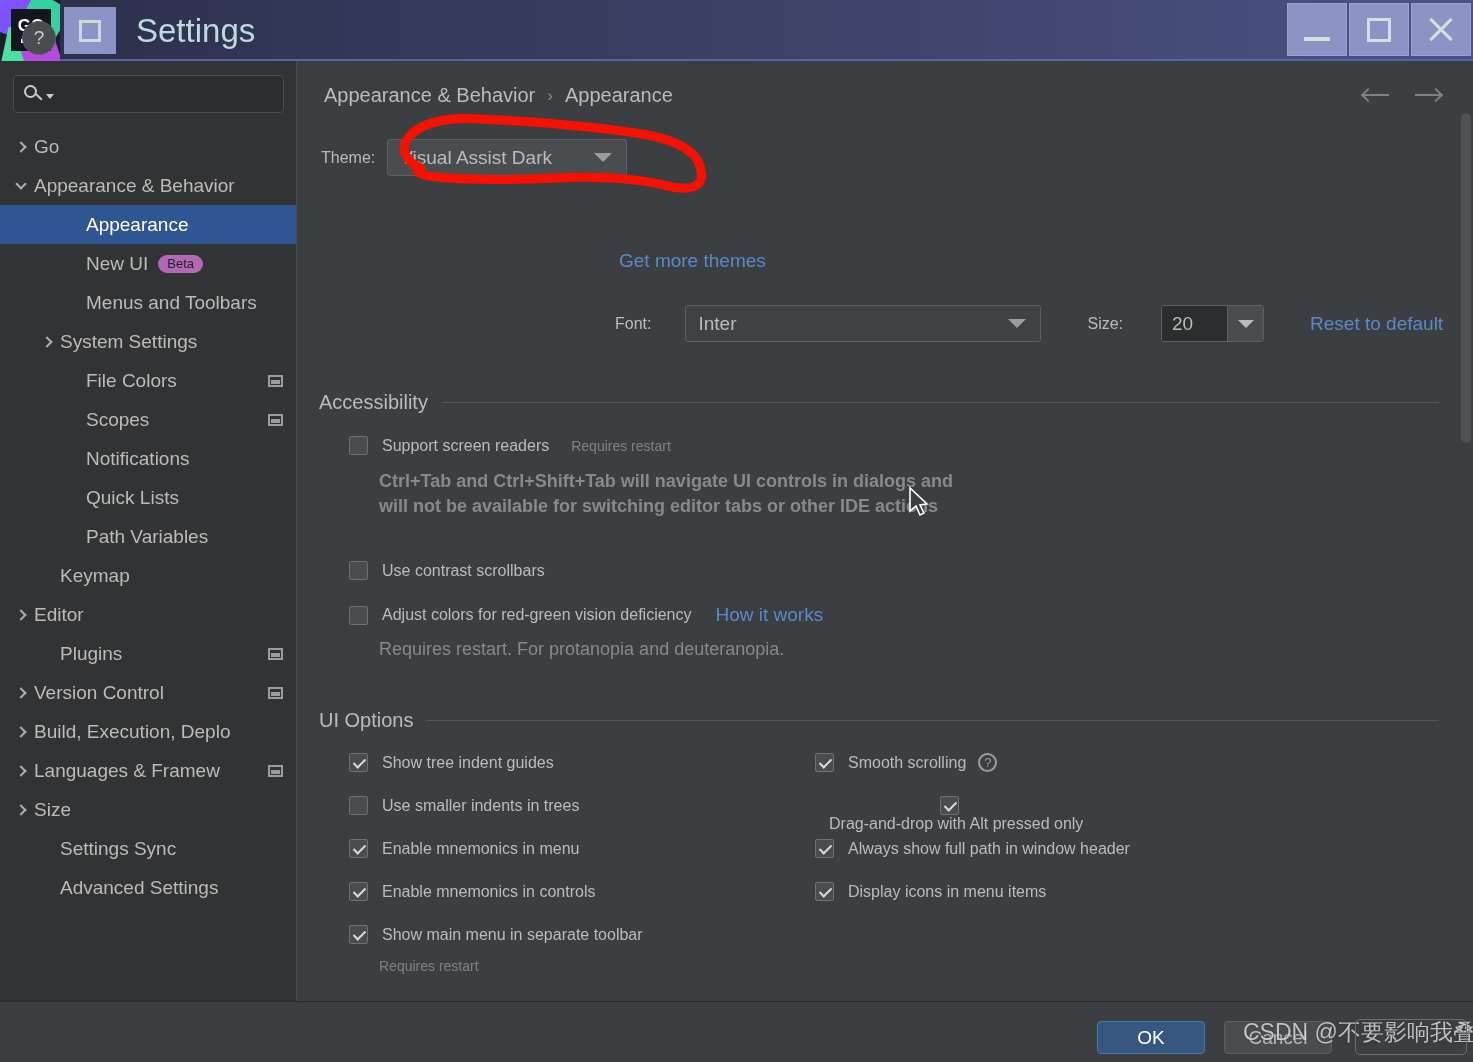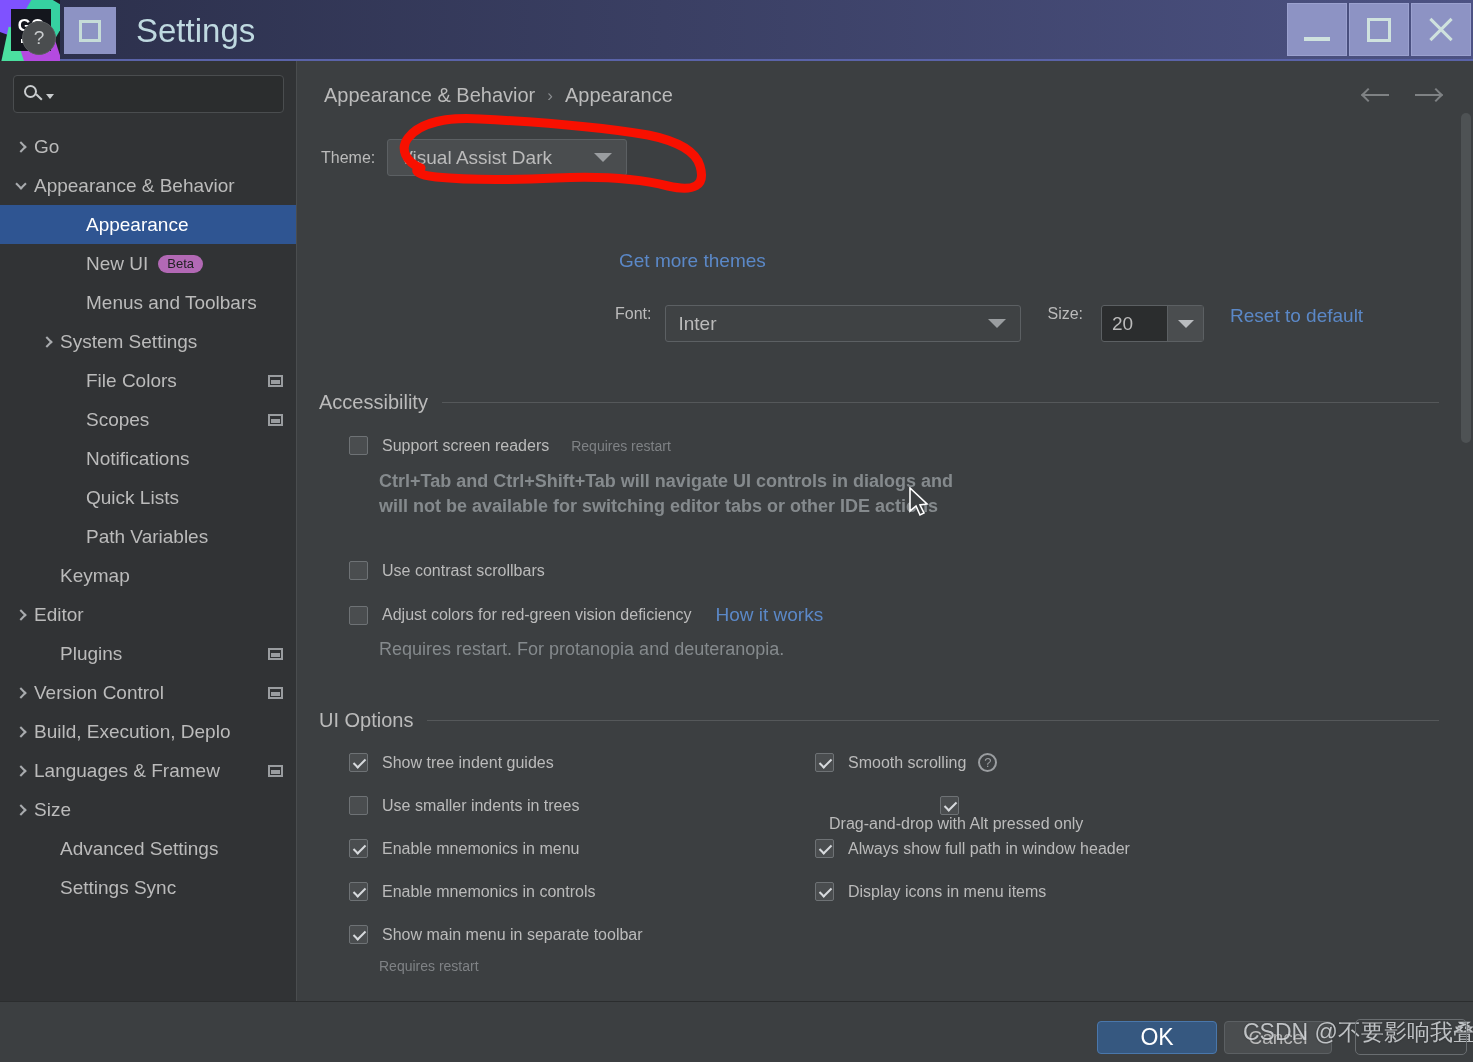--- a/index.html
+++ b/index.html
@@ -337,20 +337,22 @@
     color: #5b88c7;
     font-size: 19px;
     cursor: pointer;
   }
   #get-more-themes { position: absolute; left: 322px; top: 189px; }
 
   .font-row {
     position: absolute;
     left: 318px; top: 244px;
     display: flex;
+    align-items: center;
+    gap: 20px;
   }
   #font-combo { width: 356px; margin-left: 14px; background:#3f4244; }
   #size-combo {
     width: 103px; margin-left: 18px;
     background: #2b2d2e;
     padding: 0;
   }
   #size-combo .val { padding: 0 10px; }
   #size-combo .dn-box {
     width: 36px; height: 35px;
@@ -475,26 +477,26 @@
     border: 1px solid #5a5e60;
     color: #c9ccce;
     font-size: 19px;
     line-height: 32px;
     text-align: center;
     cursor: pointer;
   }
   .ok-btn {
     position: absolute;
     left: 1097px; top: 1021px;
-    width: 120px; height: 33px;
+    width: 108px; height: 33px;
     background: #365880;
     border: 1px solid #4a77ab;
     border-radius: 4px;
     color: #ffffff;
-    font-size: 23px;
+    font-size: 19px;
     line-height: 31px;
     text-align: center;
     cursor: pointer;
   }
   .cancel-btn {
     position: absolute;
     left: 1224px; top: 1021px;
     width: 108px; height: 33px;
     background: #4a4d4f;
     border: 1px solid #5c6063;
@@ -680,25 +682,25 @@
           <span class="winicon"></span>
         </div>
         <div class="trow ind-0">
           <span class="arrow">
             <span class="chev right"></span>
           </span>
           <span class="lbl">Size</span>
         </div>
         <div class="trow ind-1">
           <span class="arrow"></span>
+          <span class="lbl">Settings Sync</span>
+        </div>
+        <div class="trow ind-1">
+          <span class="arrow"></span>
           <span class="lbl">Advanced Settings</span>
-        </div>
-        <div class="trow ind-1">
-          <span class="arrow"></span>
-          <span class="lbl">Settings Sync</span>
         </div>
       </div>
     <div class="sidebar-divider"></div>
   </div>
 
   <div class="content">
 
     <div class="breadcrumb">
       <span class="bc-item">Appearance &amp; Behavior</span>
       <span class="bc-sep">›</span>

